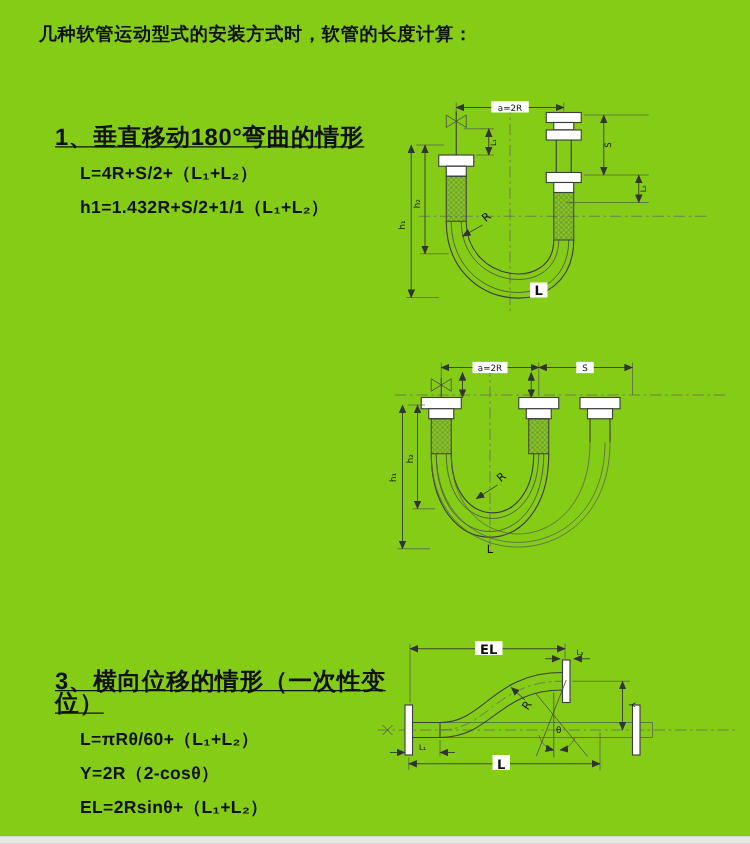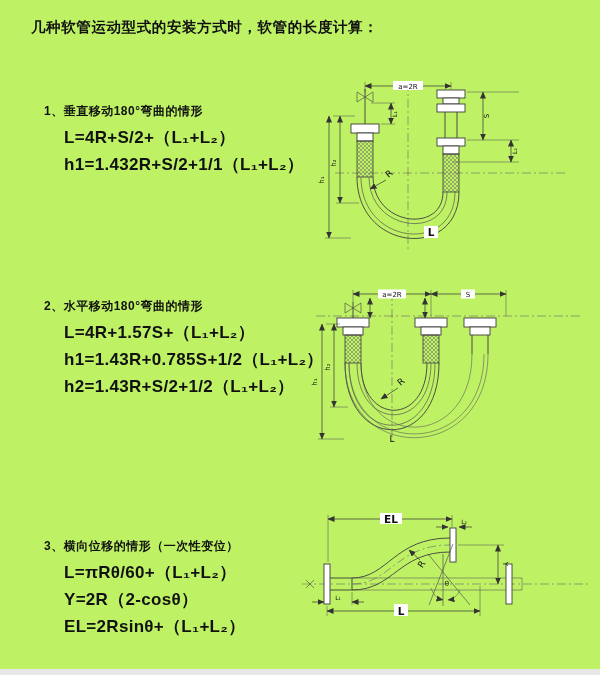--- a/index.html
+++ b/index.html
@@ -1,22 +1,22 @@
 <!DOCTYPE html>
 <html><head>
 <meta charset="utf-8">
 <style>
   html,body{margin:0;padding:0;background:#fff;}
-  .page{position:relative;width:600px;height:675px;background:#bef264;overflow:hidden;
+  .page{position:relative;width:600px;height:675px;background:#84cc16;overflow:hidden;
         font-family:"Liberation Sans","DejaVu Sans",sans-serif;color:#111;}
   .page-edge{position:absolute;left:0;bottom:0;width:600px;height:6px;background:#e7e7e7;}
   .title{position:absolute;left:31px;top:18px;font-size:14.5px;font-weight:bold;letter-spacing:.6px;}
   .sec{position:absolute;left:44px;width:290px;}
-  .sec .h{font-size:12px;font-weight:bold;letter-spacing:.5px;line-height:18px;}
-  .sec .f{font-size:17px;font-weight:bold;letter-spacing:.3px;line-height:18px;margin:9px 0 0 20px;}
+  .sec .h{font-size:19px;font-weight:bold;letter-spacing:.5px;line-height:18px;text-decoration:underline;}
+  .sec .f{font-size:14px;font-weight:bold;letter-spacing:.3px;line-height:18px;margin:9px 0 0 20px;}
   .diag{position:absolute;}
   svg .out{stroke:#3d3d3d;stroke-width:.9;fill:none;}
   svg .thin{stroke:#4a4a4a;stroke-width:.65;fill:none;}
   svg .ghost{stroke:#5a5a5a;stroke-width:.6;fill:none;}
   svg .dim{stroke:#333;stroke-width:.7;fill:none;}
   svg .ext{stroke:#555;stroke-width:.55;fill:none;}
   svg .cl{stroke:#666;stroke-width:.6;fill:none;stroke-dasharray:9 3 2 3;}
   svg .fit{fill:#fff;stroke:#3d3d3d;stroke-width:.9;}
   svg .braid{stroke:#3d3d3d;stroke-width:.8;}
   svg text{fill:#111;font-family:"DejaVu Sans","Liberation Sans",sans-serif;}
@@ -123,26 +123,20 @@
 
     <g>
       <text class="lblR" transform="rotate(-40 78 106)" x="78" y="106" text-anchor="middle">R</text>
       <line class="dim" x1="73" y1="110" x2="57" y2="119" marker-end="url(#a1e)"></line>
     </g>
 
     <rect class="wbg" x="111" y="156" width="14" height="12"></rect>
     <text class="lblL" x="118" y="166" text-anchor="middle">L</text>
   </svg>
 
-  <div class="sec" style="top:297px">
-    <div class="h">2、水平移动180°弯曲的情形</div>
-    <div class="f">L=4R+1.57S+（L₁+L₂）</div>
-    <div class="f">h1=1.43R+0.785S+1/2（L₁+L₂）</div>
-    <div class="f">h2=1.43R+S/2+1/2（L₁+L₂）</div>
-  </div>
 
   <svg class="diag" style="left:310px;top:282px" width="287" height="172" viewBox="0 0 287 172">
     <defs>
       <marker id="a2e" markerUnits="userSpaceOnUse" markerWidth="7" markerHeight="6" refX="6.5" refY="3" orient="auto">
           <path d="M0,0 L7,3 L0,6 Z" fill="#333"></path>
         </marker>
       <marker id="a2s" markerUnits="userSpaceOnUse" markerWidth="7" markerHeight="6" refX="0.5" refY="3" orient="auto">
           <path d="M7,0 L0,3 L7,6 Z" fill="#333"></path>
         </marker>
       <pattern id="br2" patternUnits="userSpaceOnUse" width="4" height="4">

